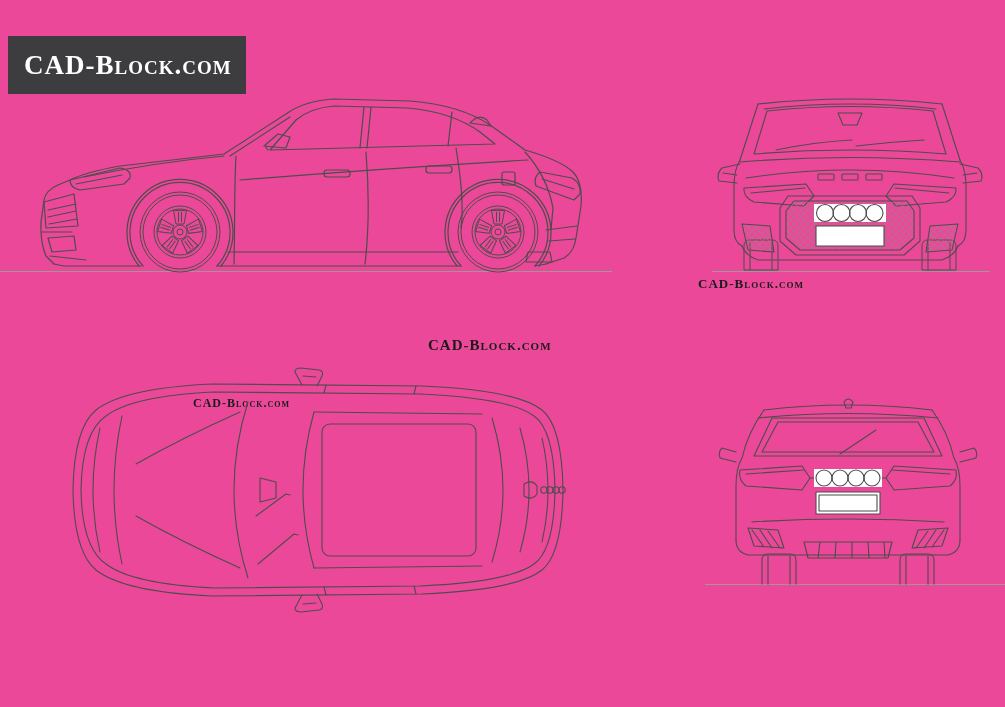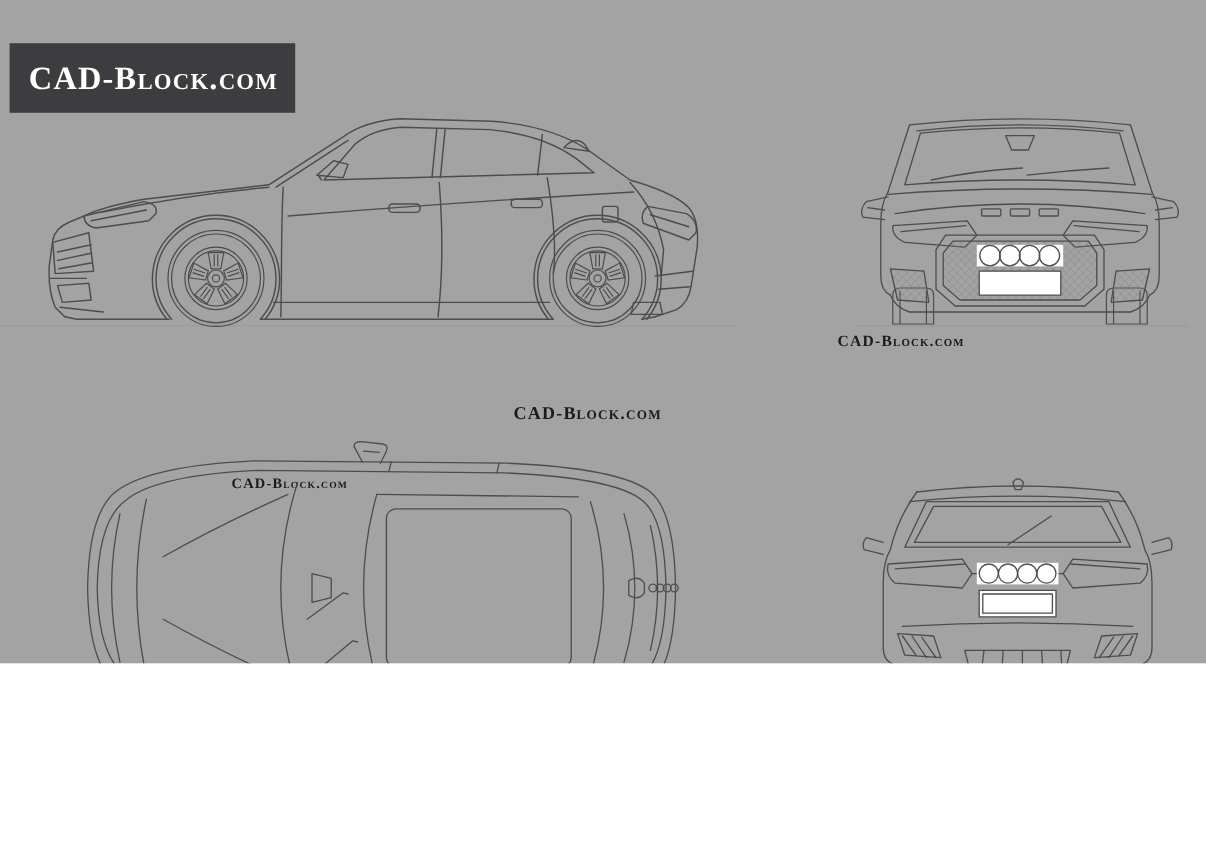--- a/index.html
+++ b/index.html
@@ -1,16 +1,16 @@
 <!DOCTYPE html>
 <html><head>
 <meta charset="utf-8">
 <style>
   html,body{margin:0;padding:0;background:#fff}
-  .page{position:relative;width:1005px;height:553px;background:#a3a3a3;overflow:hidden;
+  .page{position:relative;width:1005px;height:707px;background:#ec4899;overflow:hidden;
         font-family:"Liberation Serif",serif}
   .banner{position:absolute;left:8px;top:36px;width:238px;height:58px;background:#3d3d40;
           display:flex;align-items:center;padding-left:16px;box-sizing:border-box}
   .banner span{color:#ffffff;font-weight:bold;font-size:27px;font-variant:small-caps;letter-spacing:1px}
   .wm{position:absolute;color:#1b1b1b;font-weight:bold;font-variant:small-caps;letter-spacing:1px;white-space:nowrap}
   .wm-front{left:698px;top:276px;font-size:13px}
   .wm-center{left:428px;top:337px;font-size:15px}
   .wm-top{left:193px;top:396px;font-size:12px}
   .gline{position:absolute;height:0;border-top:1px solid #9a9a9a}
   .gl-side{left:0;top:271px;width:612px}

